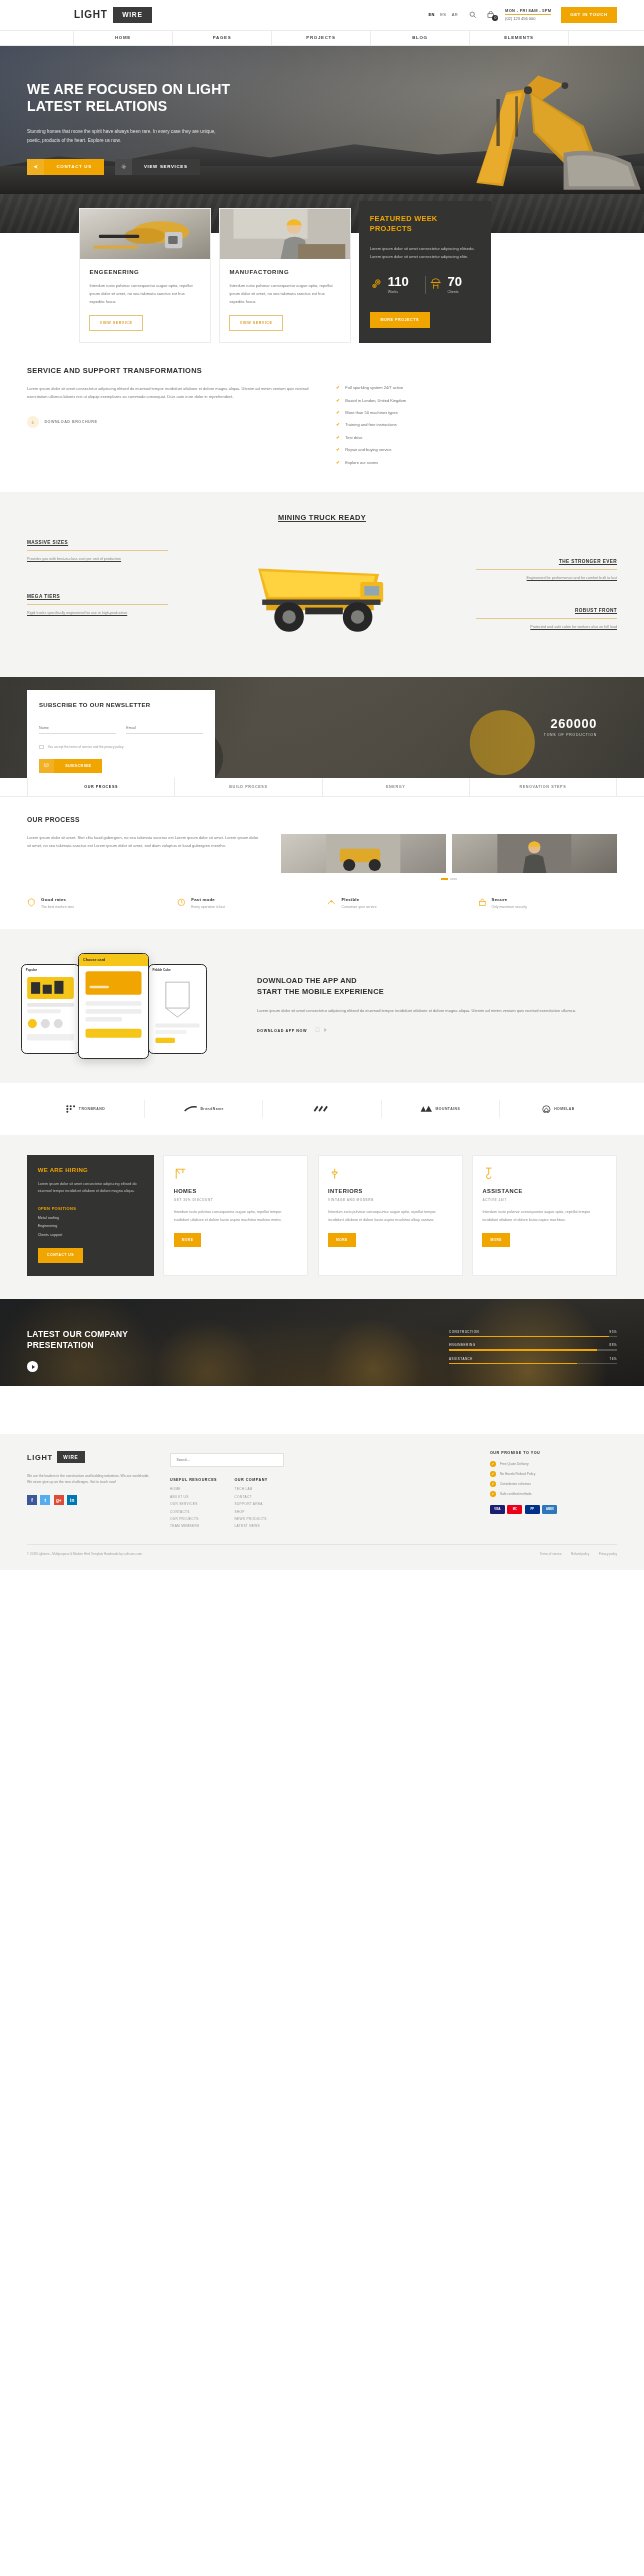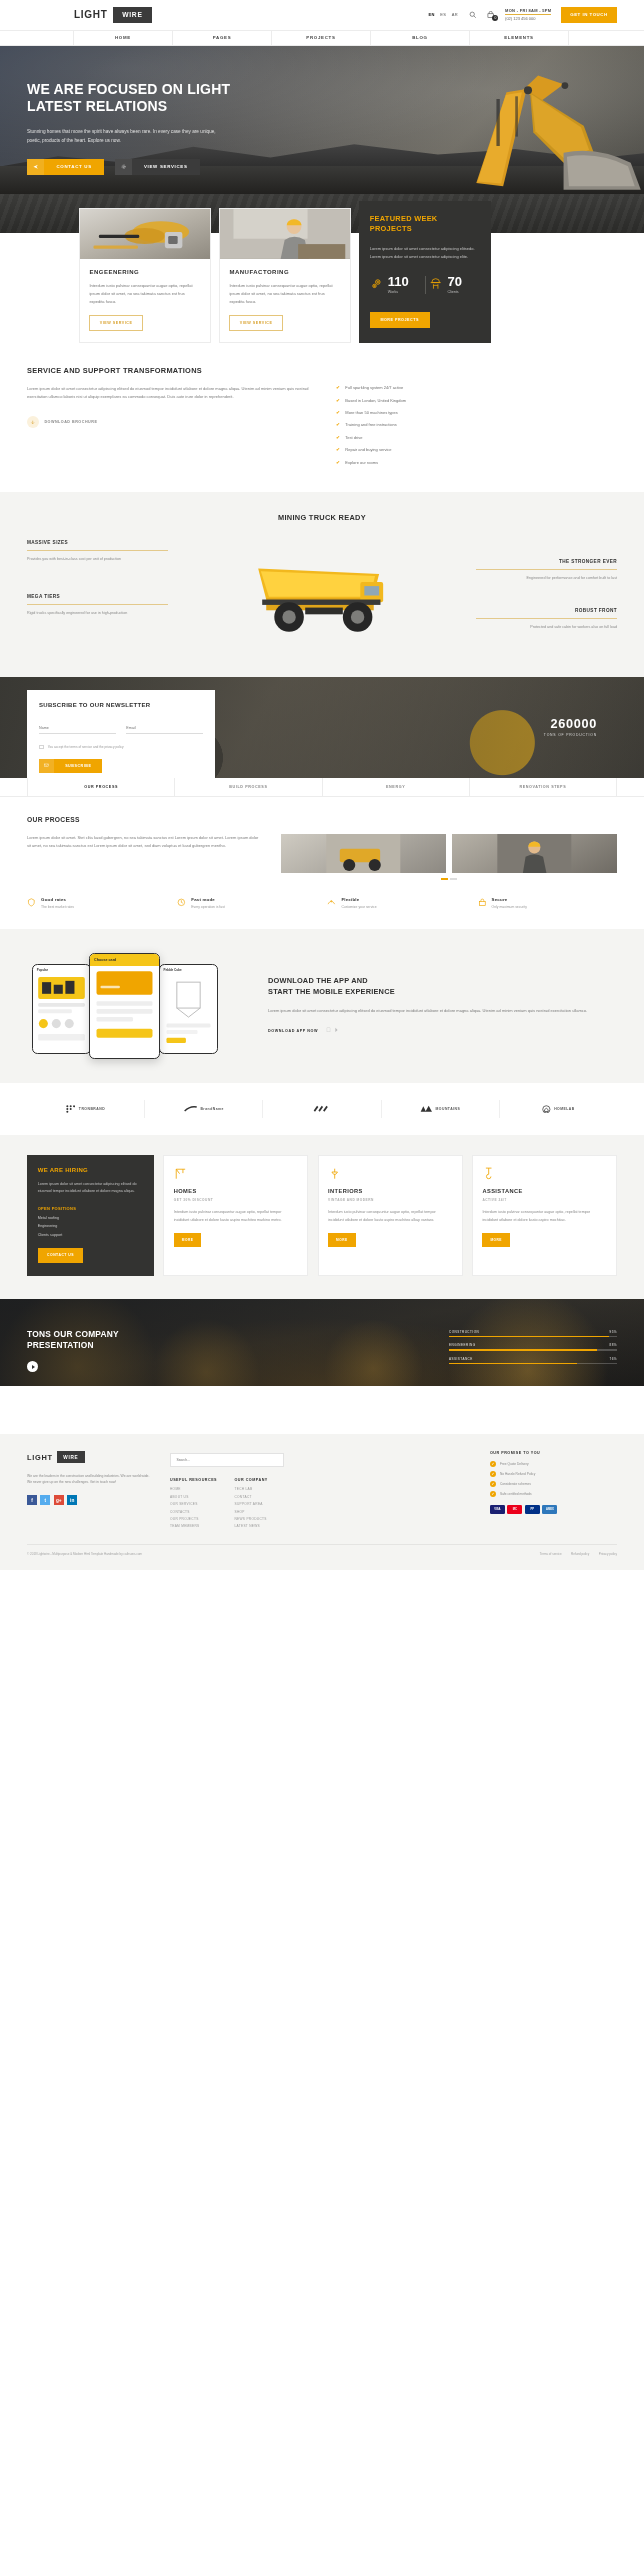--- a/index.html
+++ b/index.html
@@ -90,21 +90,21 @@
   .srt-p { font-size: 4px; line-height: 2.05; color: #7b7b7b; }
   .srt-dl { margin-top: 14.8px; display: flex; align-items: center; gap: 5.4px; }
   .srt-dl .dlic { width: 12px; height: 12px; border-radius: 50%; background: #fbf1dc; color: #d9a433; display:flex; align-items:center; justify-content:center; font-size: 5.4px; }
   .srt-dl .dltxt { font-size: 3.7px; font-weight: bold; letter-spacing: 0.5px; color: #8a8a8a; }
   .srt-right { flex: 1; }
   .chk { display: flex; align-items: center; gap: 5.4px; margin-bottom: 7.4px; }
   .chk .cm { color: #f0a500; font-size: 4.7px; }
   .chk .ct { font-size: 4px; color: #6f6f6f; }
 
   
-  .mining { background: #f4f4f2; padding: 21.5px 27px 25.5px; }
+  .mining { background: #f4f4f2; padding: 21.5px 27px 25.5px; text-decoration: underline; }
   .mining-h { text-align: center; font-size: 7.4px; font-weight: bold; letter-spacing: 0.3px; color: #2f2f2f; }
   .mining-body { margin-top: 17.4px; position: relative; display: flex; justify-content: space-between; }
   .mcol { width: 141px; }
   .mfeat { margin-bottom: 20px; }
   .mfeat.right { text-align: right; }
   .mf-t { font-size: 4.7px; font-weight: bold; letter-spacing: 0.4px; color: #2f2f2f; }
   .mf-rule { height: 0.7px; background: #e3c98c; margin: 4.7px 0 5.4px; }
   .mf-d { font-size: 3.7px; line-height: 1.85; color: #8a8a8a; }
   .truck-holder { flex: 1; display:flex; align-items:center; justify-content:center; }
   .truck { width: 168px; height: 81px; }
@@ -148,21 +148,21 @@
   .proc-dots { margin-top: 5.4px; display: flex; gap: 2.7px; justify-content: center; }
   .pdot { width: 6.7px; height: 1.3px; background: #ddd; }
   .pdot.on { background: #f0a500; }
   .feat4 { margin-top: 17.4px; display: flex; gap: 10.7px; }
   .f4 { flex: 1; display: flex; gap: 5.4px; align-items: flex-start; }
   .f4 .fi { width: 8.7px; height: 8.7px; color: #f0a500; flex: none; }
   .f4 .ft { font-size: 4.4px; font-weight: bold; color: #2f2f2f; letter-spacing: 0.2px; }
   .f4 .fd { font-size: 3.4px; color: #9a9a9a; margin-top: 2.7px; }
 
   
-  .app { background: #f4f4f2; padding: 23px 27px 24px; display: flex; align-items: center; gap: 20px; }
+  .app { background: #f4f4f2; padding: 23px 16px 24px; display: flex; align-items: center; gap: 20px; }
   .phones { width: 221px; height: 107px; position: relative; }
   .phone { position: absolute; background: #fff; border: 1.3px solid #2f2f2f; border-radius: 5.4px; overflow: hidden; }
   .phone.left { left: 5.4px; top: 12px; width: 59px; height: 90px; }
   .phone.mid { left: 62px; top: 1.3px; width: 71px; height: 106px; z-index: 3; box-shadow: 0 2.7px 9.4px rgba(0,0,0,.18); }
   .phone.right { left: 132px; top: 12px; width: 59px; height: 90px; }
   .ps-head { font-size: 3px; font-weight: bold; padding: 3.4px 3.4px 1.3px; color: #333; }
   .ps-yellow { background: #f5c518; padding: 4px; }
   .app-copy { flex: 1; }
   .app-h { font-size: 7.4px; font-weight: bold; line-height: 1.45; color: #2f2f2f; letter-spacing: 0.2px; }
   .app-p { margin-top: 9.4px; font-size: 4px; line-height: 2.05; color: #7b7b7b; }
@@ -772,21 +772,21 @@
       <div class="s2">ACTIVE 24/7</div>
       <div class="p2">Interdum iusto pulvinar consequuntur augue optio, repellat tempor incididunt utlabore et dolore kasto aspiro mochitao.</div>
       <button class="b2">MORE</button>
     </div>
   </div>
 
   <div class="video">
     <div class="video-lights"></div>
     <div class="video-ov"></div>
     <div class="video-left">
-      <div class="video-h">TONS OUR COMPANY</div>
+      <div class="video-h">LATEST OUR COMPANY</div>
       <div class="video-h">PRESENTATION</div>
     </div>
     <div class="play"></div>
     <div class="bars">
       <div class="bar-row">
         <div class="bar-top">
           <span>CONSTRUCTION</span>
           <span>95%</span>
         </div>
         <div class="bar-track">

